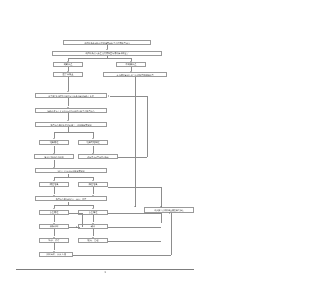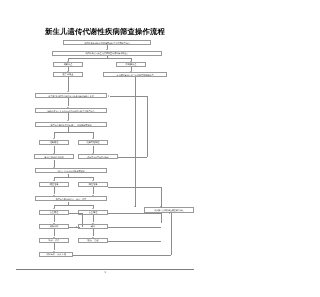--- a/index.html
+++ b/index.html
@@ -53,21 +53,20 @@
   }
 
   .footrule{position:absolute;left:16px;top:268.5px;width:178px;height:0.5px;background:#7d7d7d;}
   .pageno{position:absolute;left:0;top:271px;width:210px;text-align:center;font-size:2.6px;color:#3a3a3a;}
 </style>
 </head>
 <body>
 
 <div id="sheet">
 
-  <div class="title">新生儿遗传代谢性疾病筛查操作流程</div>
 
   <div class="box" style="left:63px;top:40.2px;width:88px;height:5.2px;">助产机构向孕妇及其家属宣传新生儿疾病筛查知识</div>
 
   <div class="box" style="left:52px;top:50.6px;width:110px;height:5.2px;">助产机构填写新生儿疾病筛查知情同意书并签字</div>
 
   <div class="box t3" style="left:53px;top:62.3px;width:30px;height:5.1px;">同意筛查</div>
   <div class="box t3" style="left:53px;top:72.3px;width:30px;height:5.1px;">签字并采血</div>
 
   <div class="box t3" style="left:116px;top:62.3px;width:30px;height:5.1px;">不同意筛查</div>
   <div class="box" style="left:103px;top:72.3px;width:64px;height:5.1px;">在知情同意书上签字拒绝筛查并存档备查</div>

